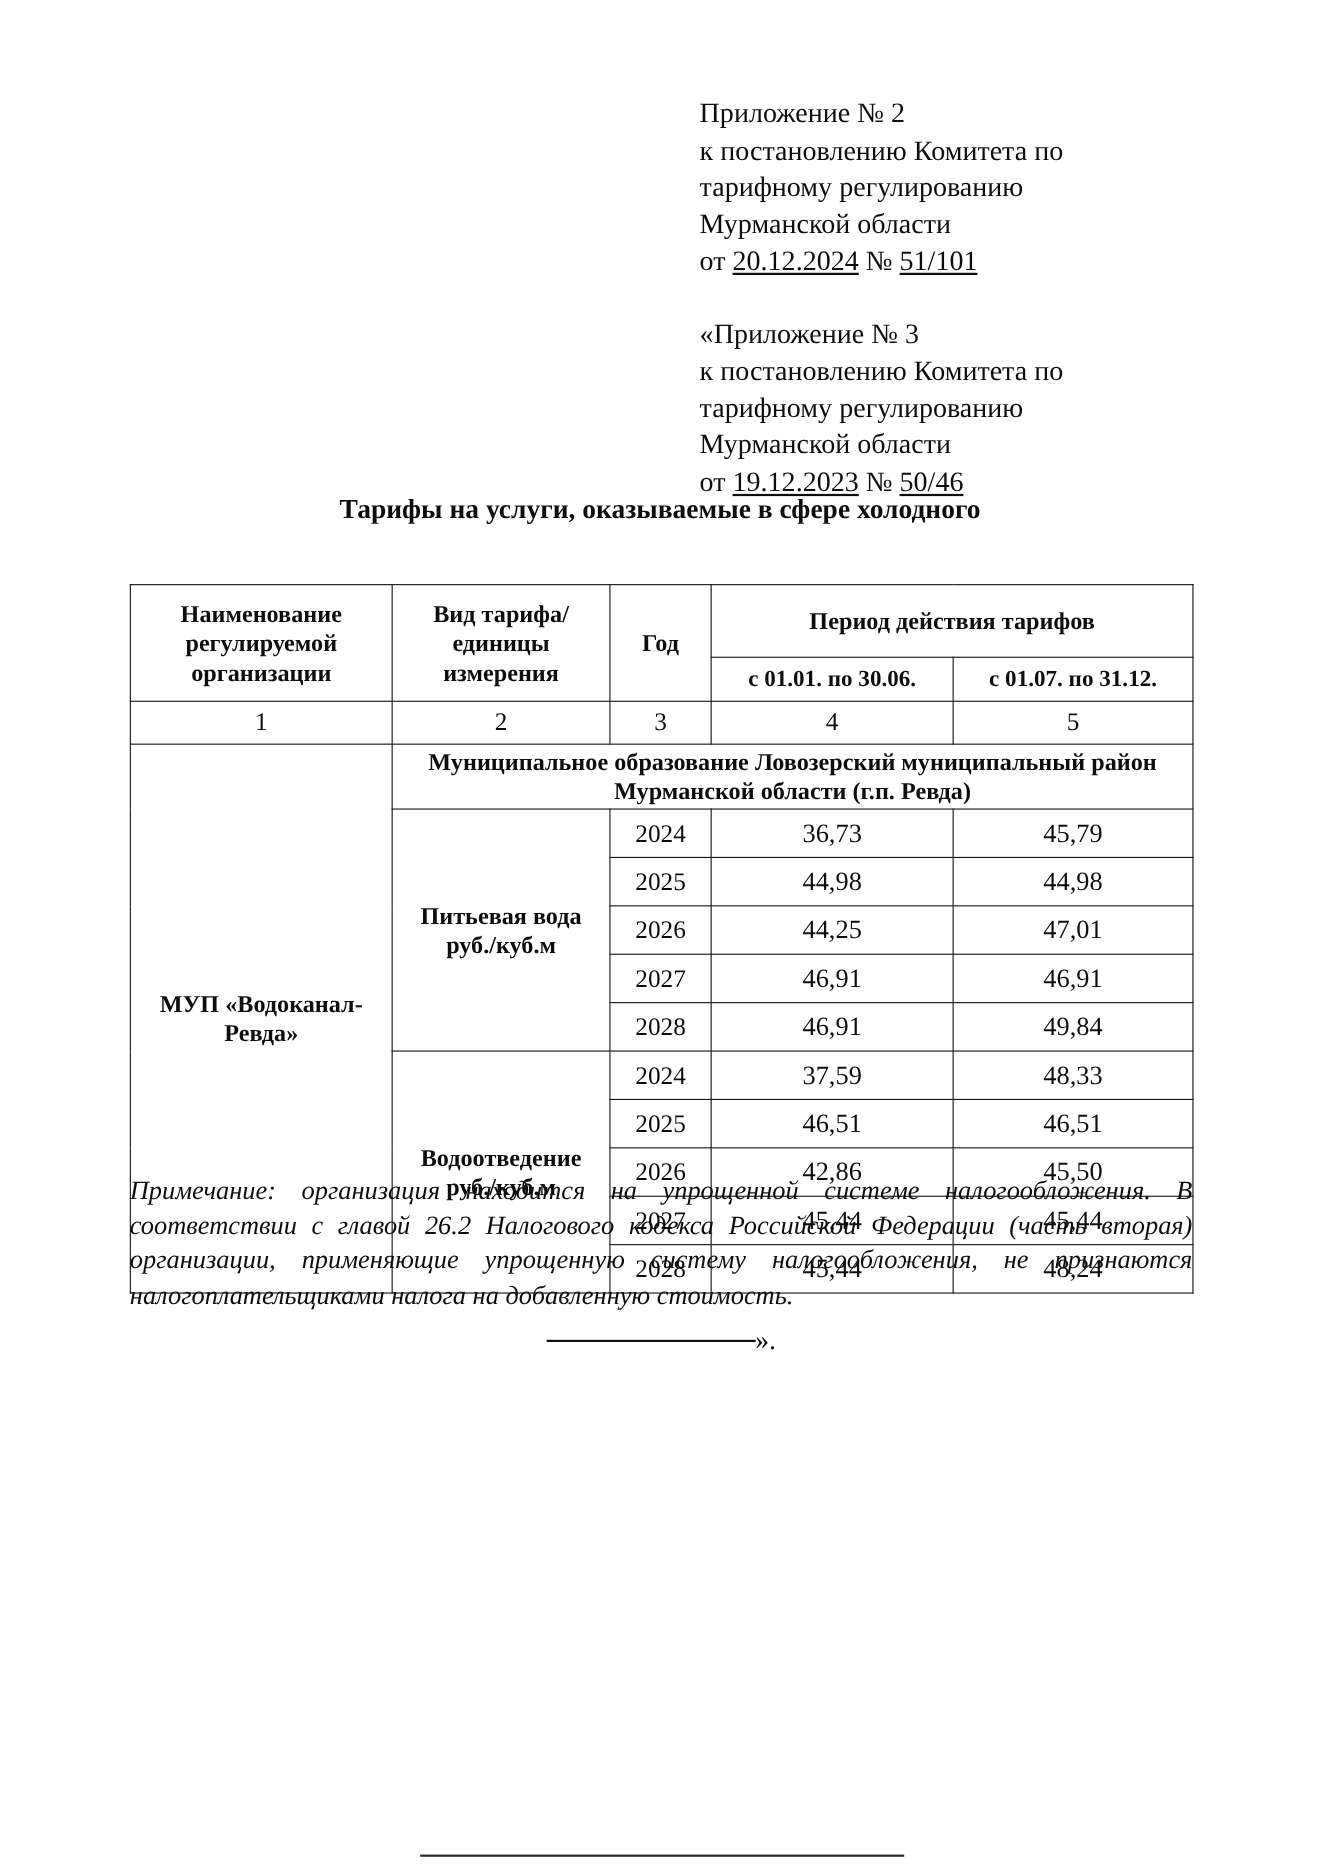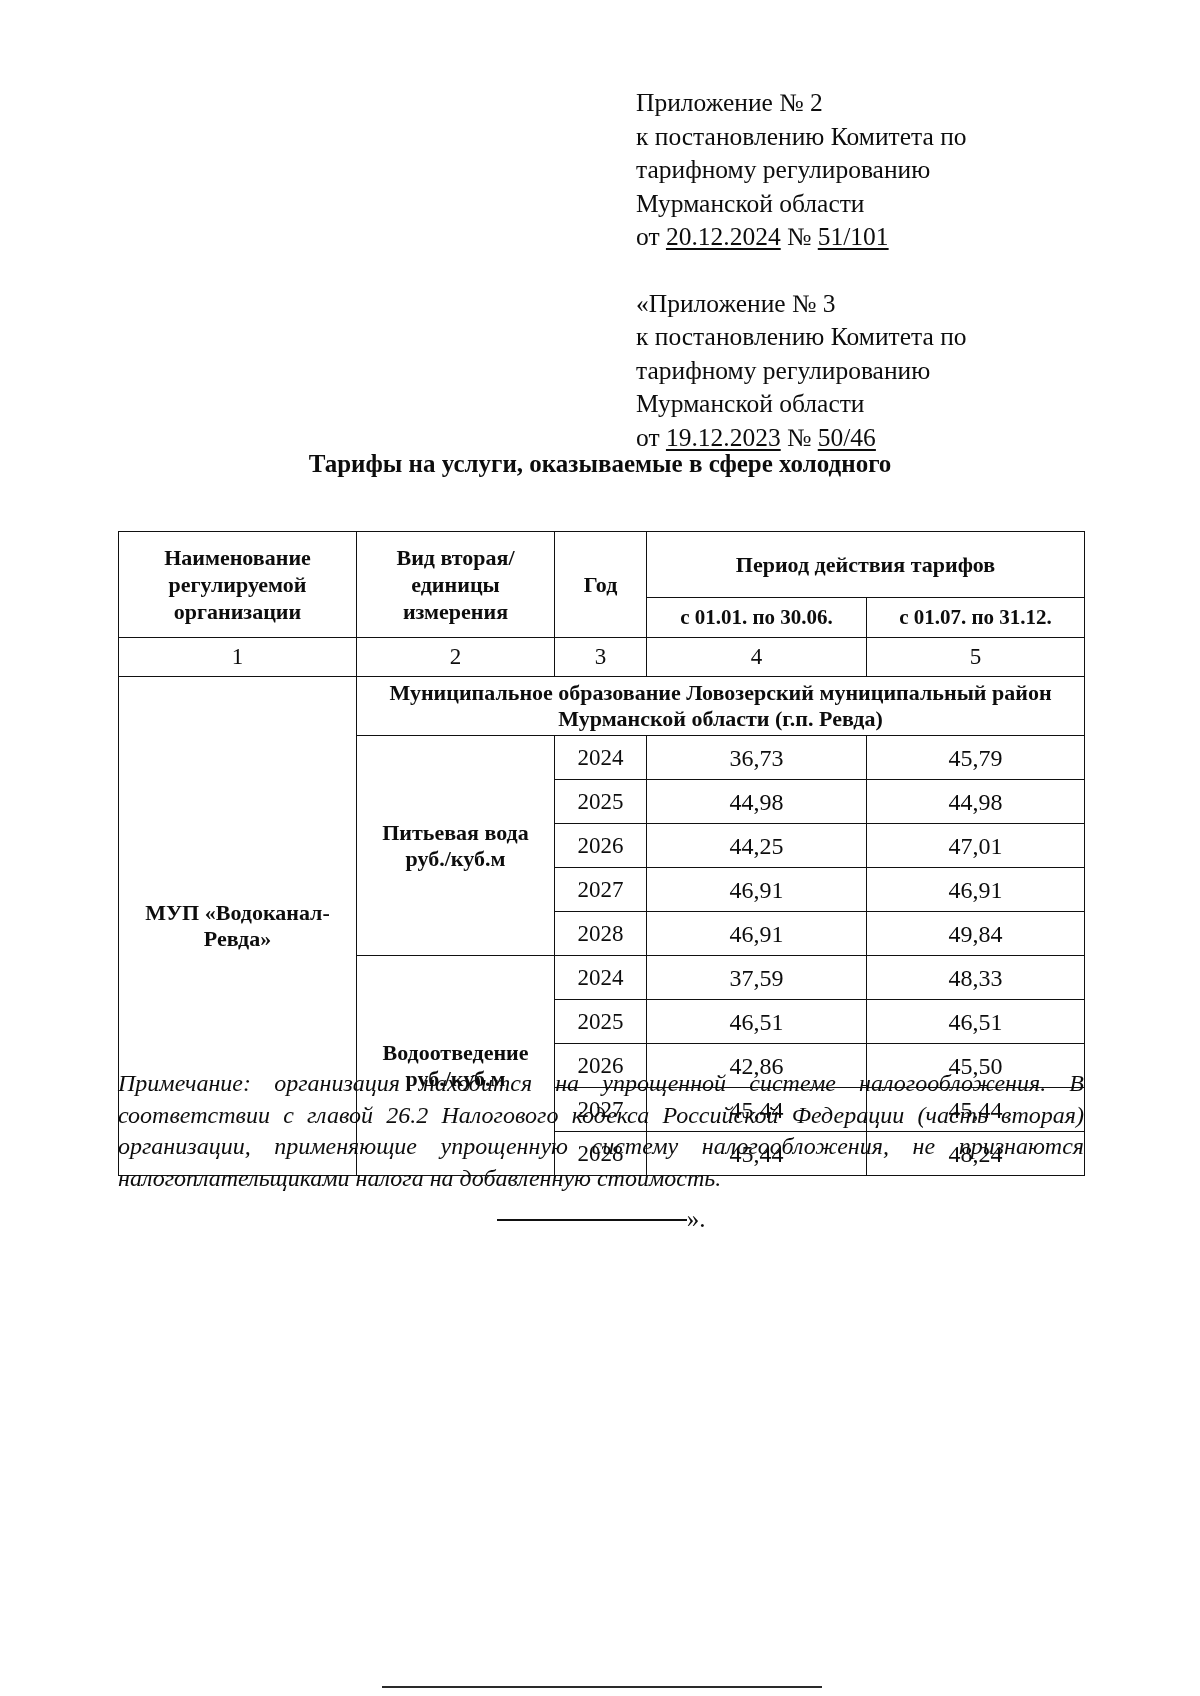--- a/index.html
+++ b/index.html
@@ -179,21 +179,21 @@
     <colgroup>
       <col class="col-org">
         <col class="col-kind">
         <col class="col-year">
         <col class="col-p1">
         <col class="col-p2">
     </colgroup>
     <thead>
       <tr class="hdr-main">
         <th rowspan="2">Наименование регулируемой организации</th>
-        <th rowspan="2">Вид вторая/единицы измерения</th>
+        <th rowspan="2">Вид тарифа/единицы измерения</th>
         <th rowspan="2">Год</th>
         <th colspan="2">Период действия тарифов</th>
       </tr>
       <tr class="hdr-sub">
         <th>с 01.01. по 30.06.</th>
         <th>с 01.07. по 31.12.</th>
       </tr>
       <tr class="numrow">
         <td>1</td>
         <td>2</td>

